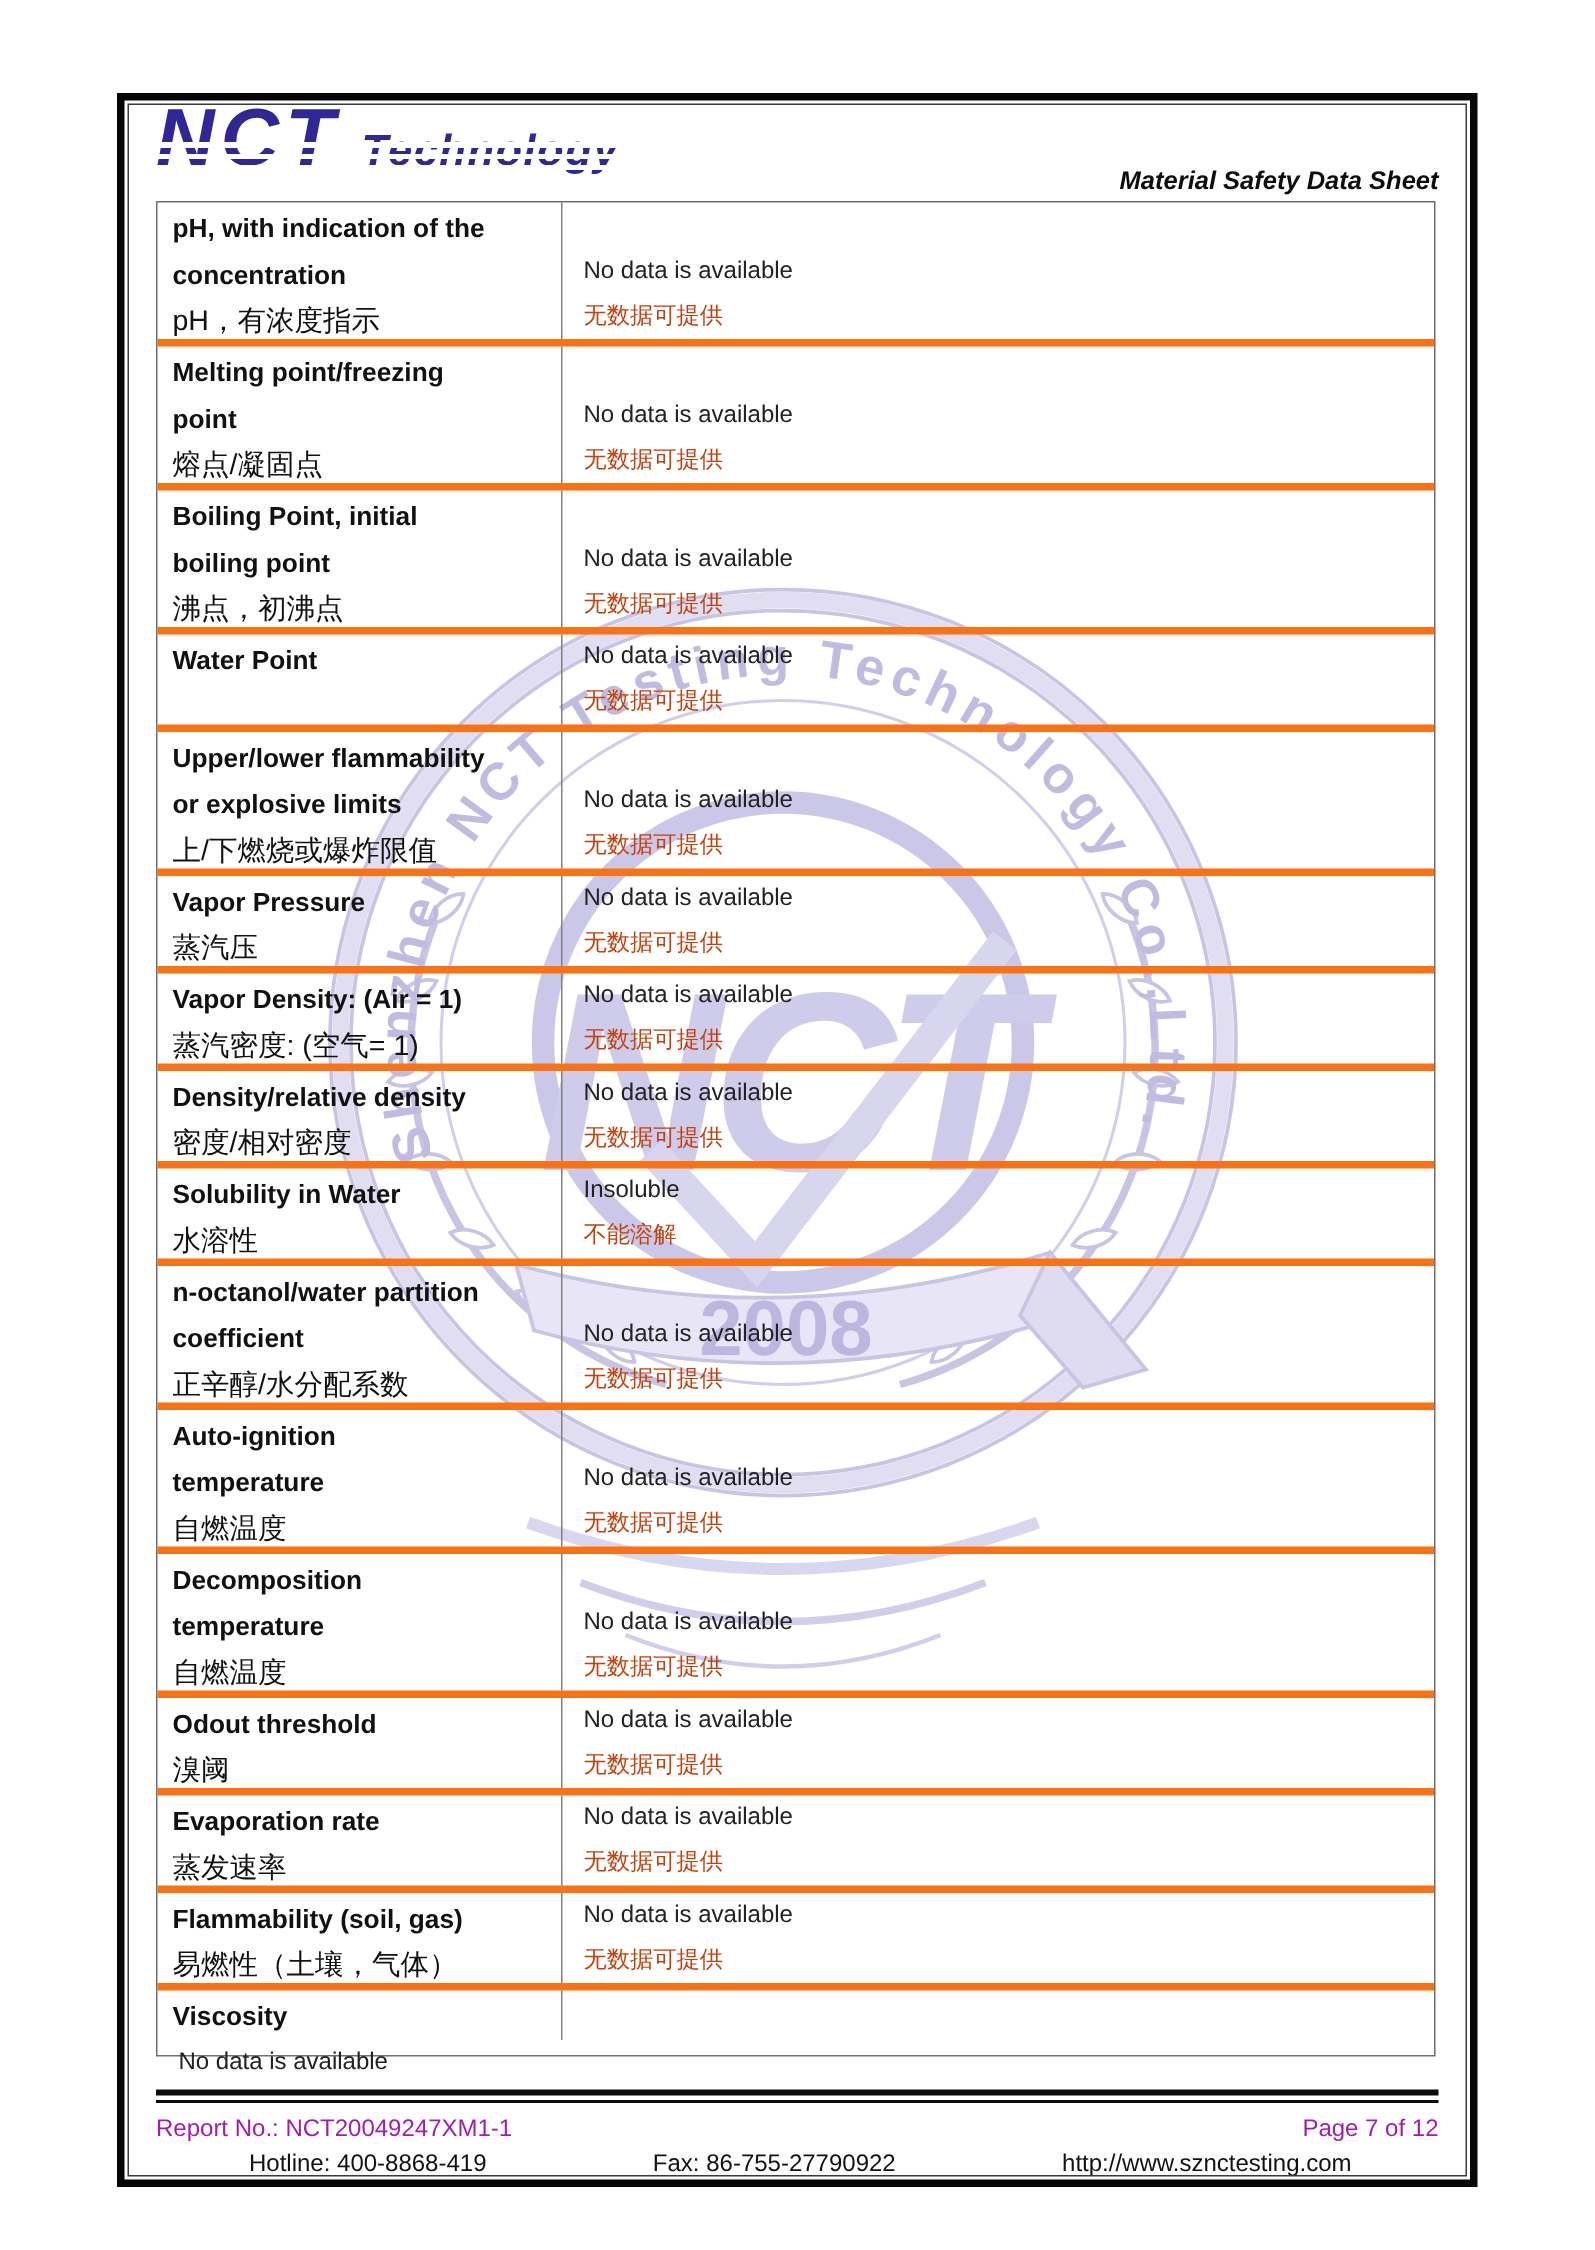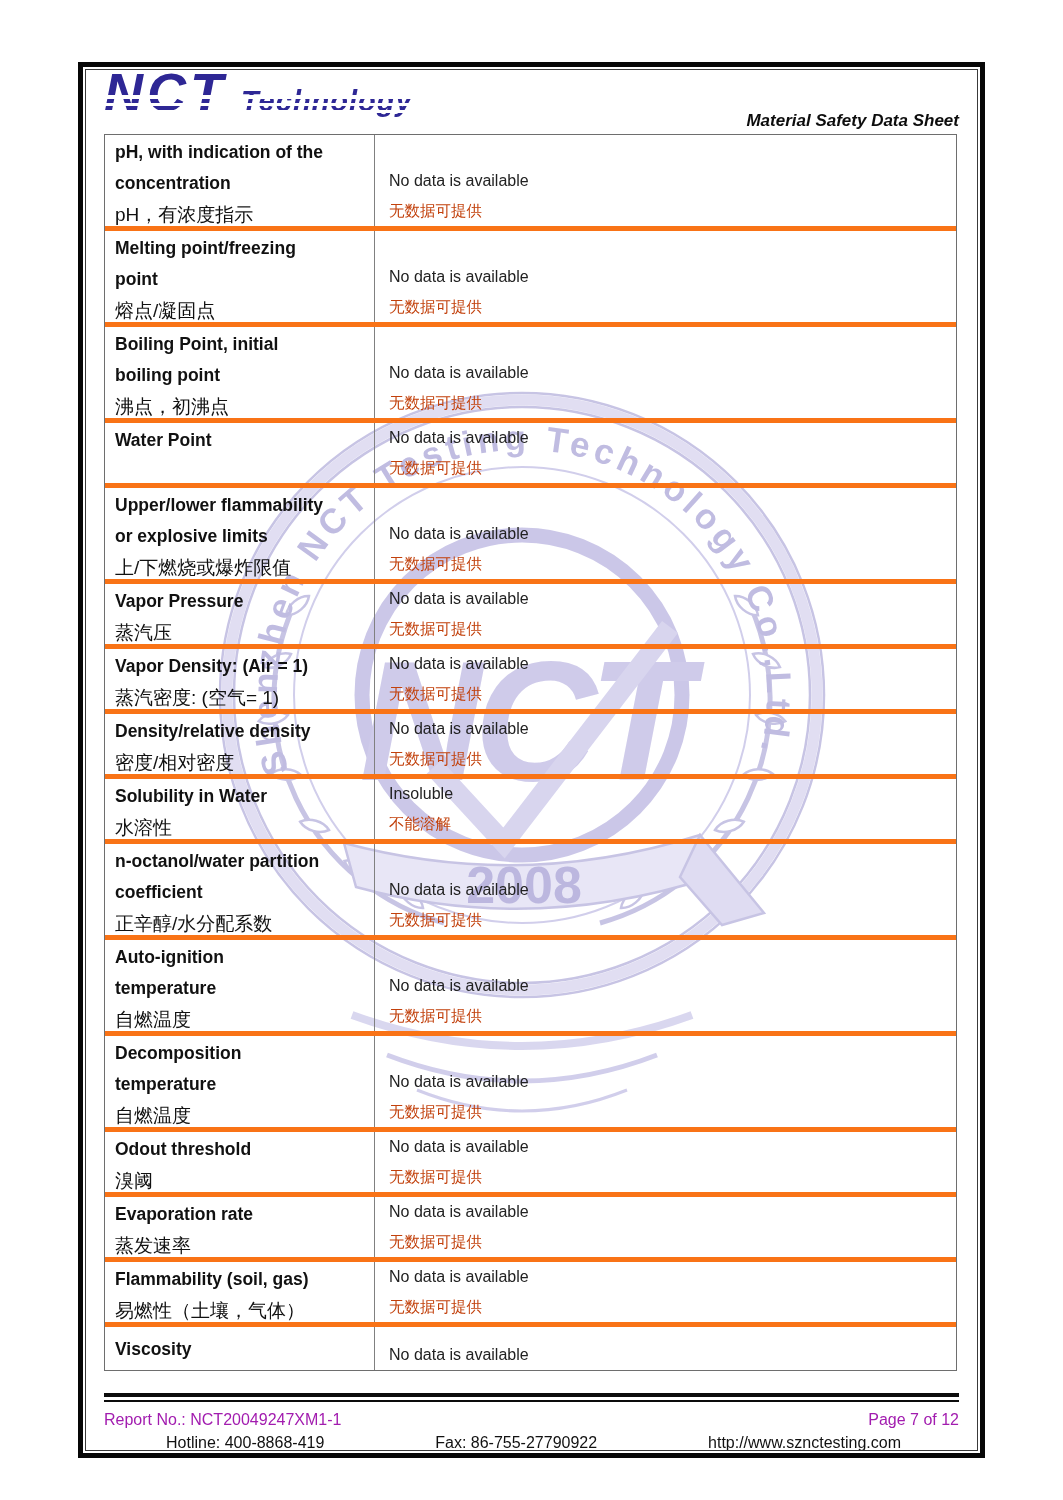--- a/index.html
+++ b/index.html
@@ -17,21 +17,21 @@
   .logo .nct { font-size:54px; font-weight:bold; font-style:italic; color:#2e2795; letter-spacing:4px; }
   .logo .tech { font-size:29px; font-weight:bold; font-style:italic; color:#2e2795; margin-left:14px; letter-spacing:1px; }
   .logo-stripes { position:absolute; left:-2px; right:-6px; top:27px; height:29px;
     background:repeating-linear-gradient(180deg, transparent 0 4px, #ffffff 4px 7.5px); }
   .sheet-title { font-size:17px; font-weight:bold; font-style:italic; color:#0d0d0d; padding-bottom:3px; }
 
   
   .tbl { border:1px solid #6e6e6e; width:853px; }
   .trow { display:flex; border-bottom:5px solid #f97316; }
   .trow:last-child { border-bottom:none; }
-  .trow.h3 { height:96px; } .trow.h2 { height:65px; } .trow.h1 { height:43px; }
+  .trow.h3 { height:96px; } .trow.h2 { height:65px; } .trow.h1 { height:43px;flex-direction:column; }
   .cell-l { width:270px; border-right:1px solid #808080; padding:2px 8px 0 10px; }
   .cell-l .en { font-size:17.5px; font-weight:bold; line-height:31px; white-space:pre-line; color:#111; }
   .cell-l .zh { font-size:19px; font-weight:normal; line-height:31px; color:#111; }
   .cell-r { flex:1; display:flex; flex-direction:column; justify-content:flex-end; padding-left:14px; }
   .cell-r .ven { font-size:16px; line-height:30px; color:#222; }
   .cell-r .vzh { font-size:15.5px; line-height:30px; color:#c2410c; }
 
   
   .footer-rule { height:9px; border-top:4px solid #0c0c0c; border-bottom:2px solid #0c0c0c; margin:22px 0 7px 0; }
   .frow1 { display:flex; justify-content:space-between; font-size:16px; line-height:21px; color:#a21caf; }

